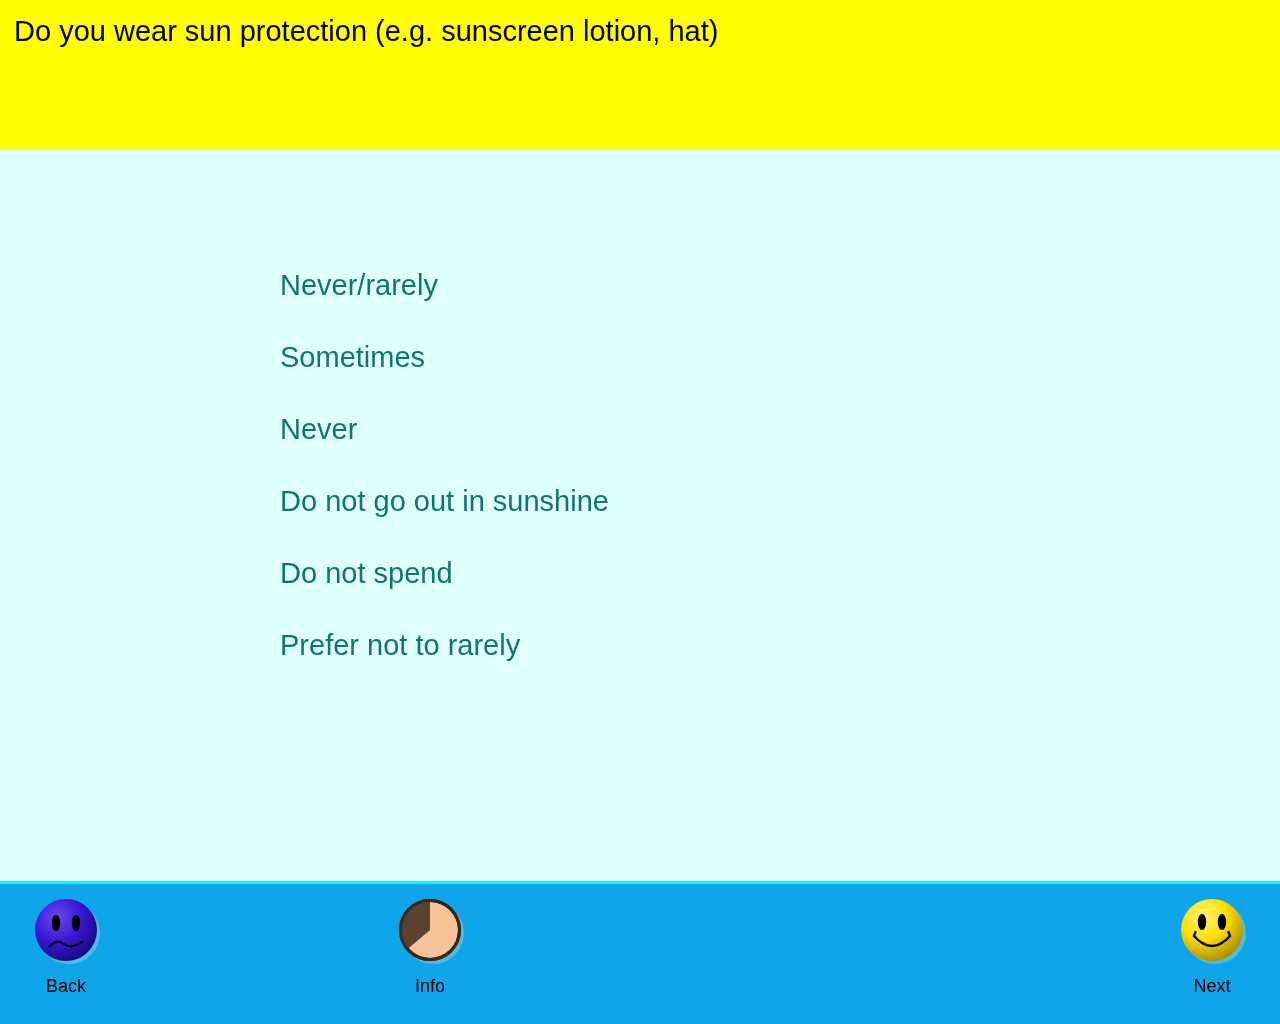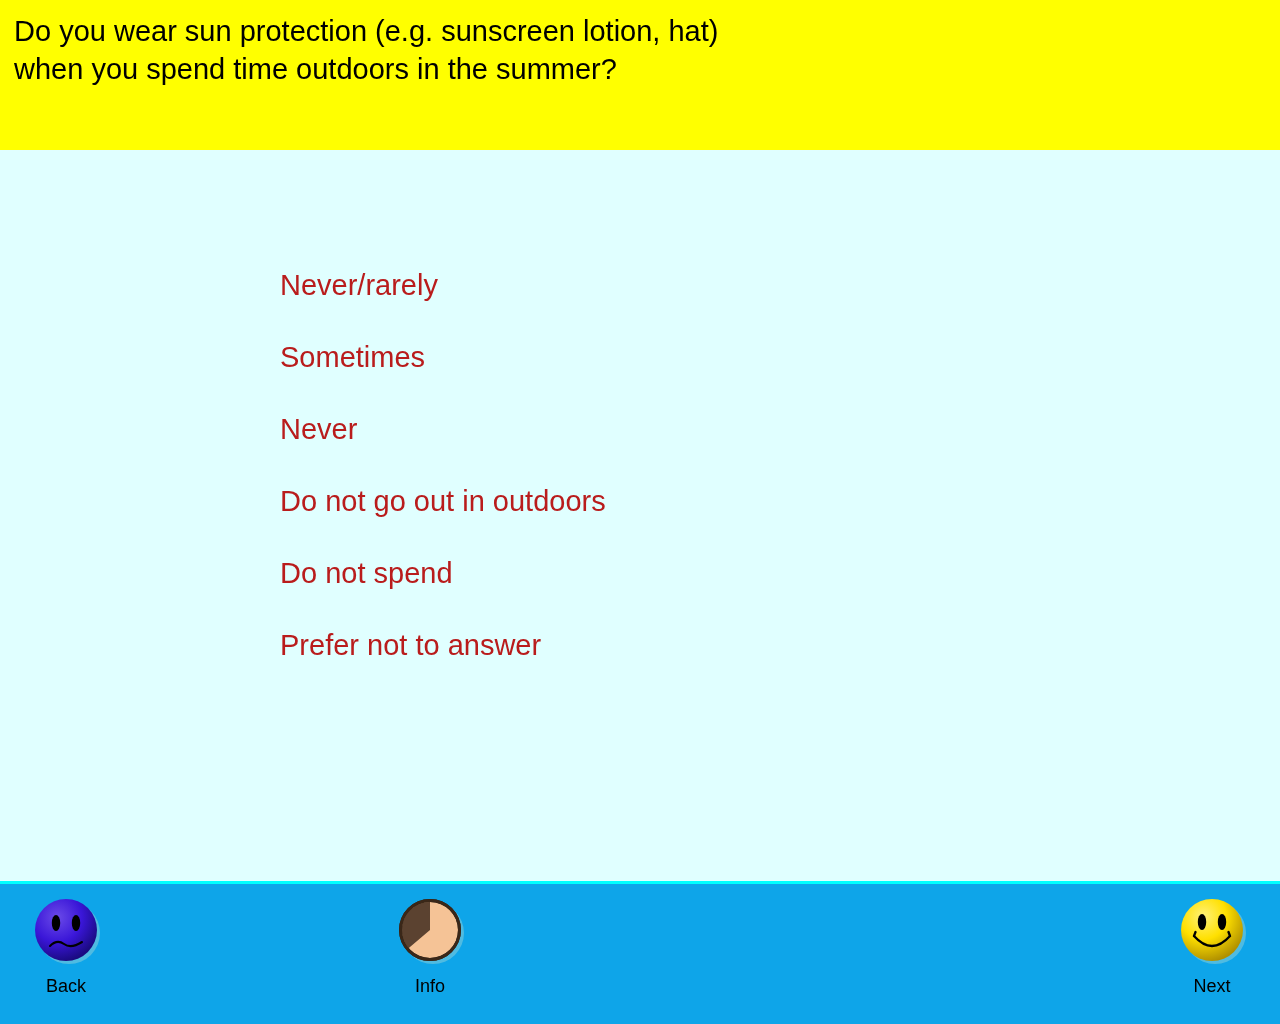--- a/index.html
+++ b/index.html
@@ -45,21 +45,21 @@
   }
   #options-list {
     position: absolute;
     left: 280px;
     top: 118px;
   }
   .option-item {
     height: 72px;
     font-size: 29px;
     line-height: 34px;
-    color: #b91c1c;
+    color: #0f766e;
     white-space: nowrap;
     cursor: pointer;
   }
 
   
   #nav-divider {
     position: absolute;
     left: 0;
     top: 881px;
     width: 1280px;
@@ -102,31 +102,30 @@
   #nav-help { left: 760px; }
   #nav-next { left: 1142px; }
 
   svg { display: block; }
 </style>
 </head>
 <body>
 
 <div id="question-header">
   <div class="question-line">Do you wear sun protection (e.g. sunscreen lotion, hat)</div>
-  <div class="question-line">when you spend time outdoors in the summer?</div>
 </div>
 
 <div id="options-area">
   <div id="options-list">
     <div class="option-item">Never/rarely</div>
     <div class="option-item">Sometimes</div>
     <div class="option-item">Never</div>
-    <div class="option-item">Do not go out in outdoors</div>
+    <div class="option-item">Do not go out in sunshine</div>
     <div class="option-item">Do not spend</div>
-    <div class="option-item">Prefer not to answer</div>
+    <div class="option-item">Prefer not to rarely</div>
   </div>
 </div>
 
 <div id="nav-divider"></div>
 
 <div id="nav-bar">
 
   <div class="nav-button" id="nav-back">
     <div class="nav-icon-wrap">
       <svg width="72" height="72" viewBox="0 0 72 72">

